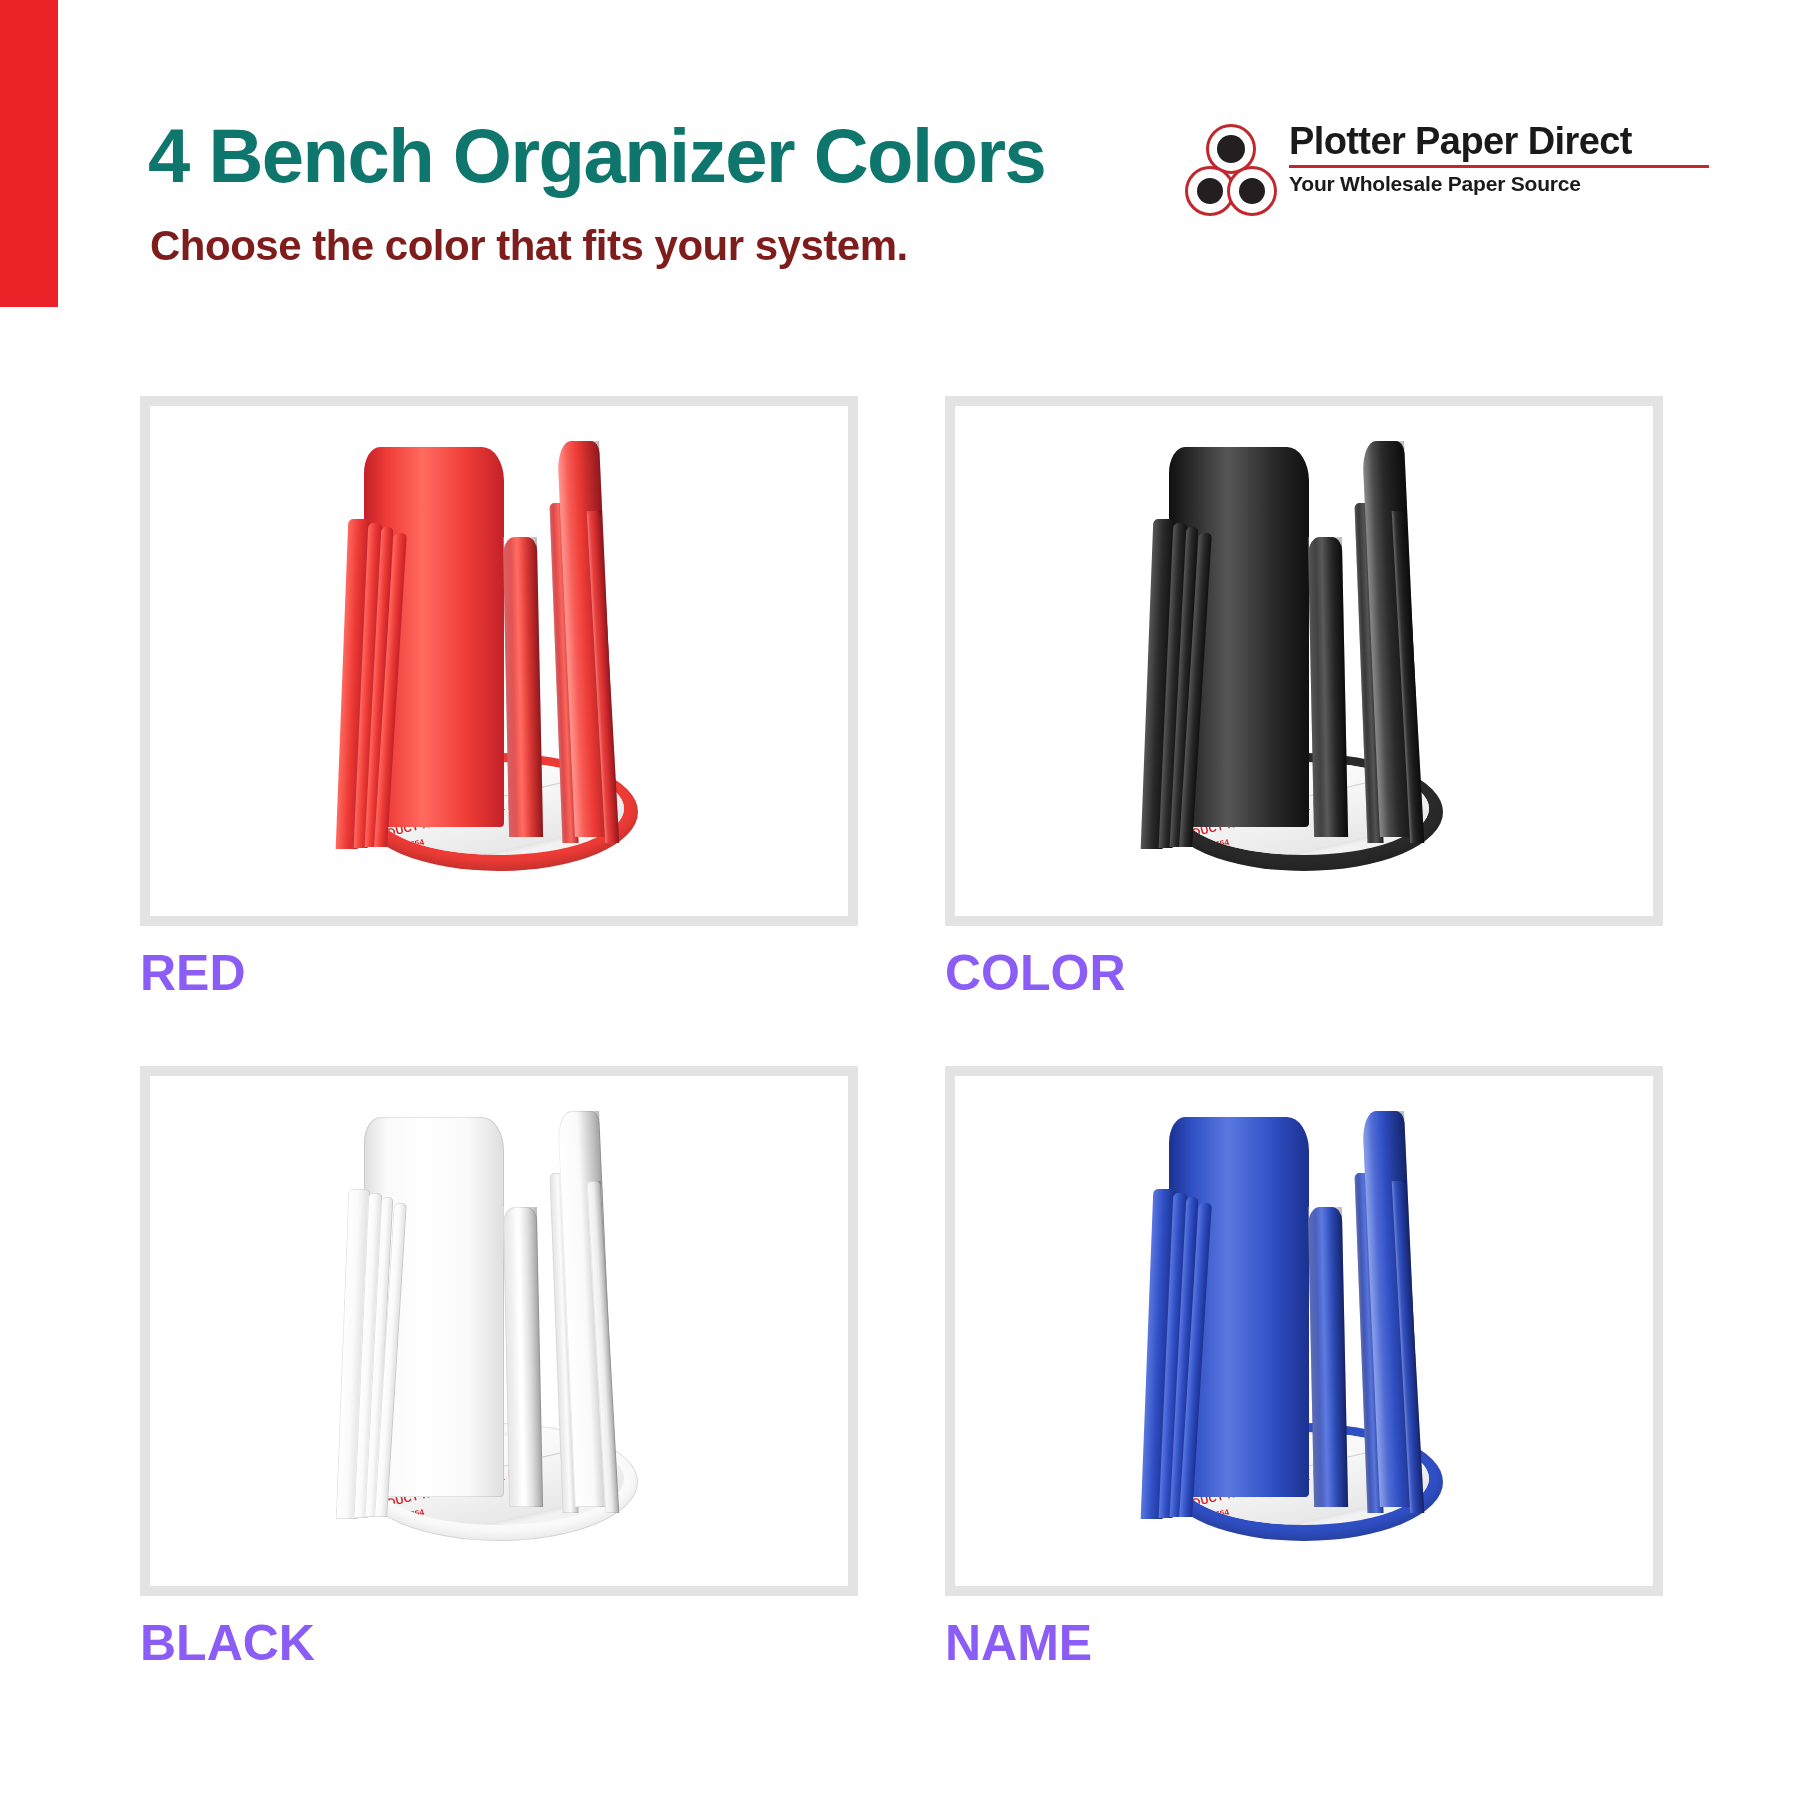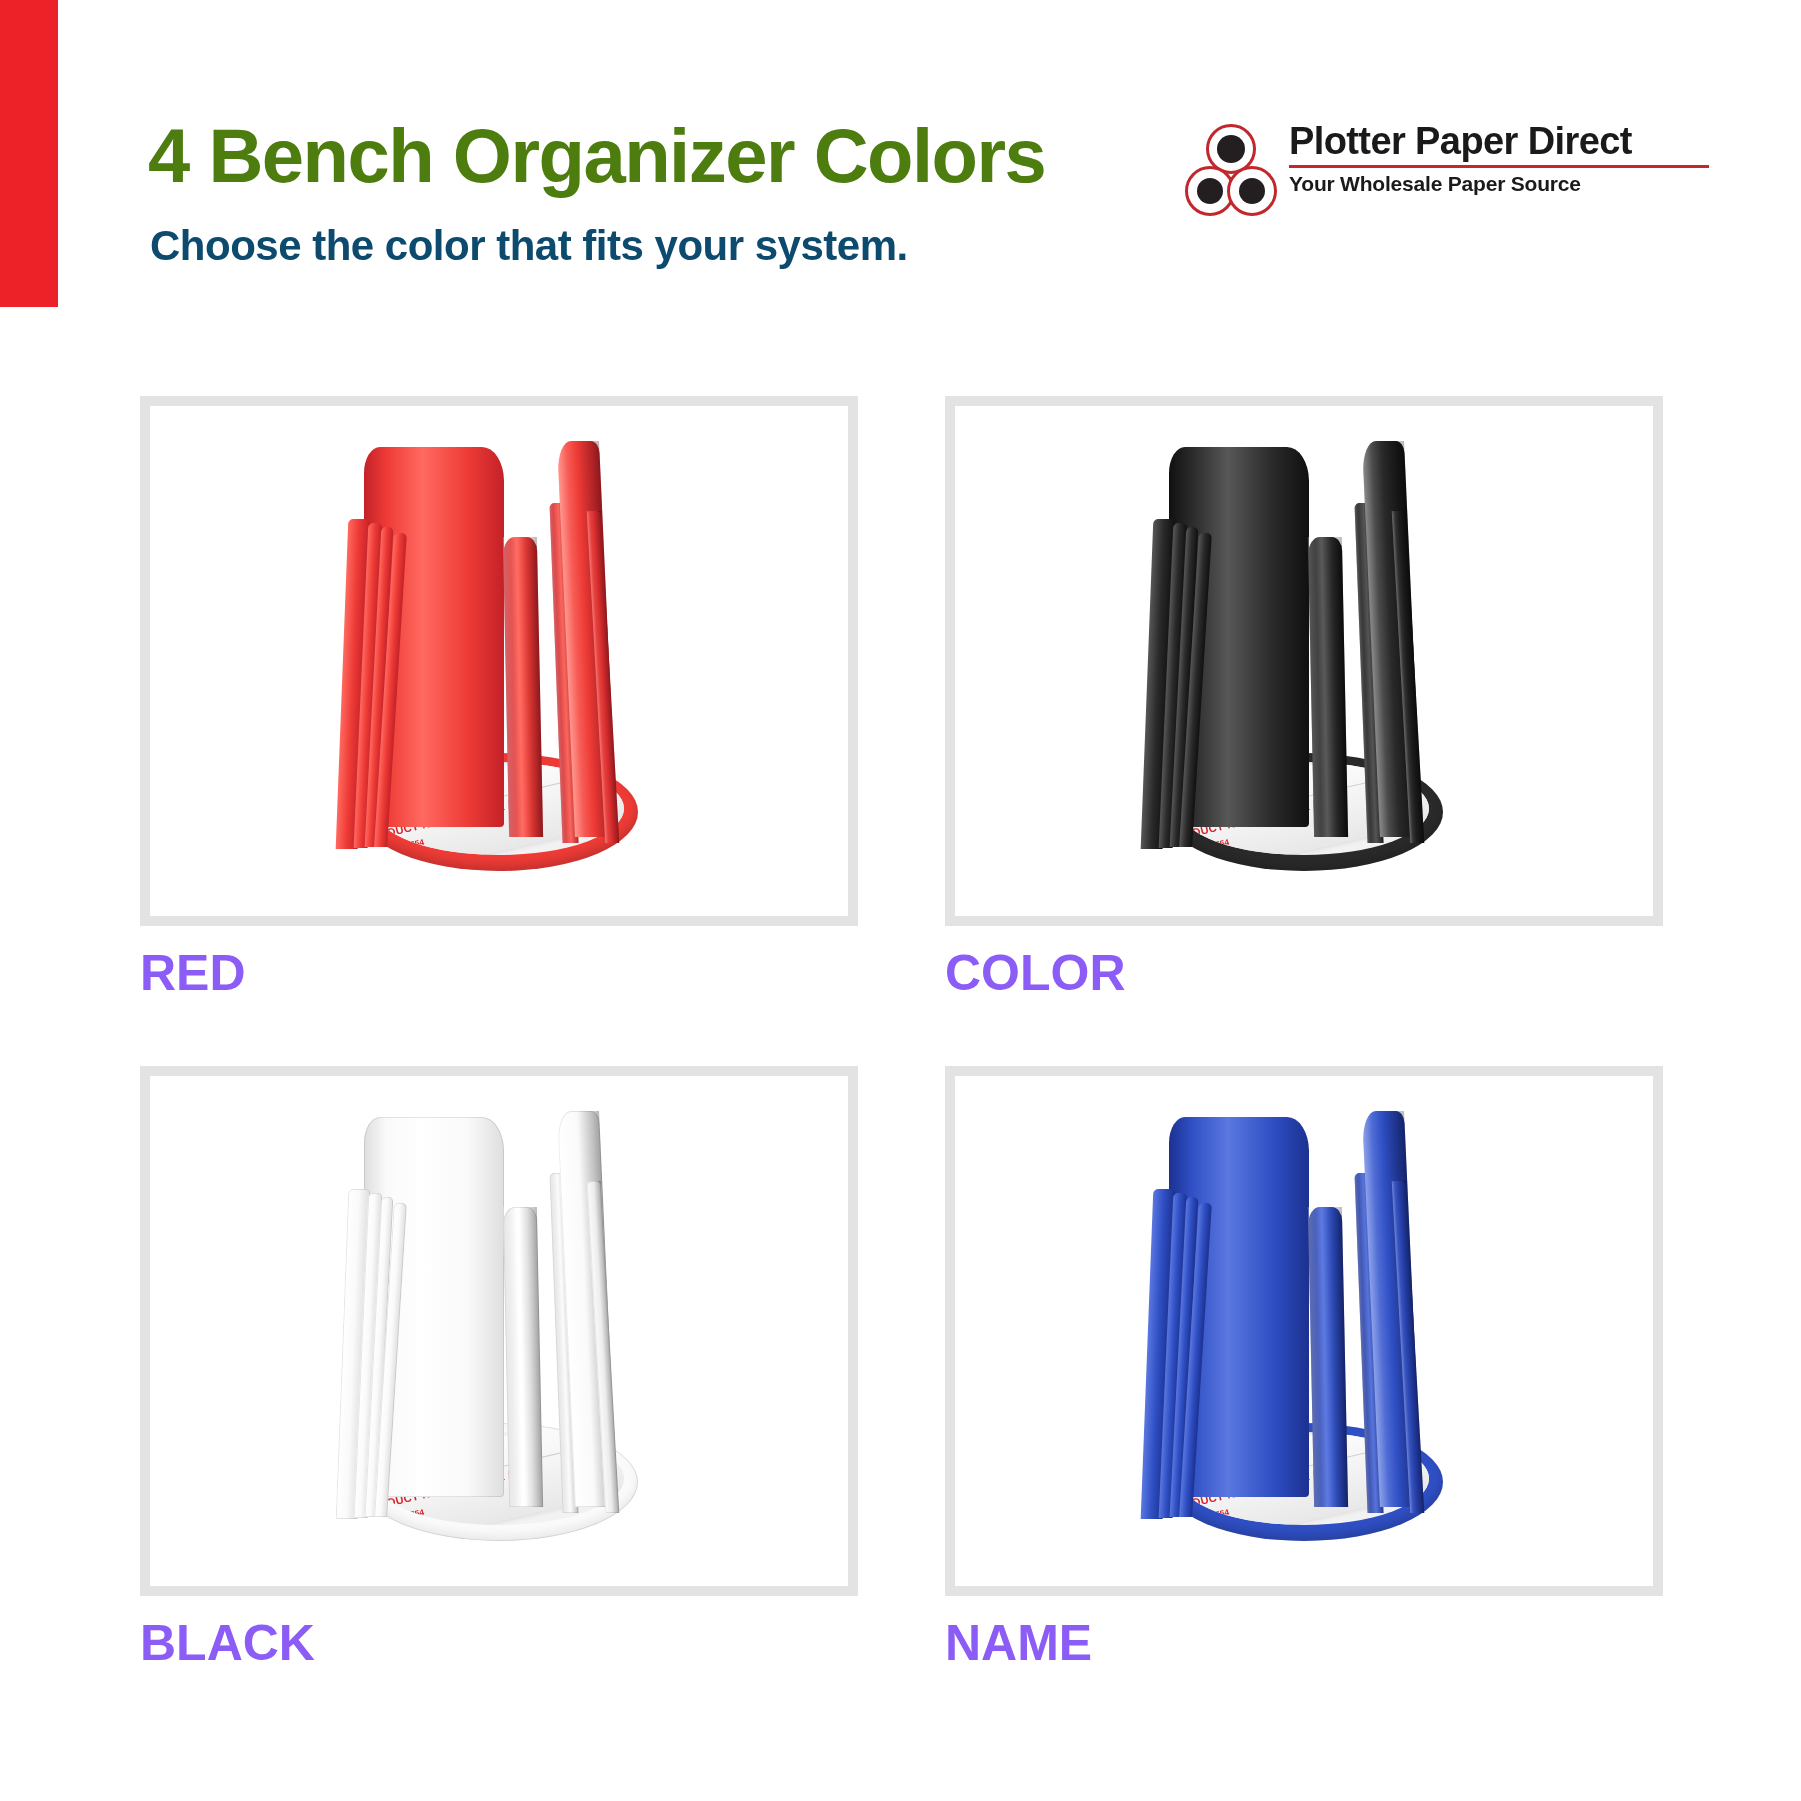--- a/index.html
+++ b/index.html
@@ -32,32 +32,32 @@
     top: 118px;
     width: 1560px;
     height: 190px;
   }
   .title {
     position: absolute;
     left: 0;
     top: 0;
     font-size: 76px;
     font-weight: 800;
-    color: #4d7c0f;
+    color: #0f766e;
     letter-spacing: -1.5px;
     line-height: 1.0;
     white-space: nowrap;
   }
   .subtitle {
     position: absolute;
     left: 2px;
     top: 104px;
     font-size: 42px;
     font-weight: 700;
-    color: #0c4a6e;
+    color: #7f1d1d;
     letter-spacing: -0.5px;
     white-space: nowrap;
   }
 
   
   .logo {
     position: absolute;
     left: 1185px;
     top: 122px;
     width: 520px;

